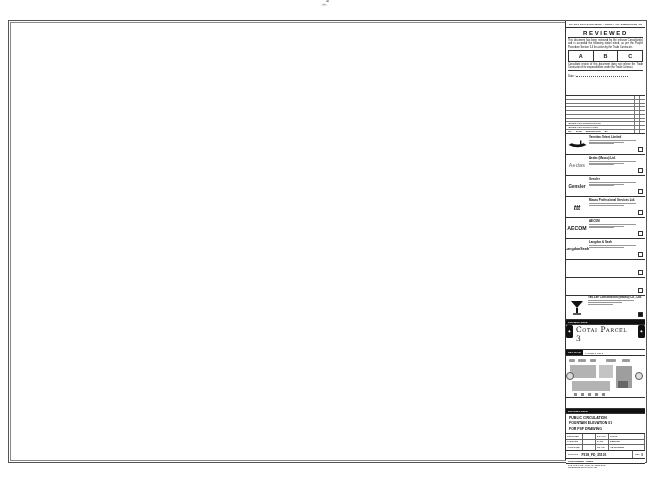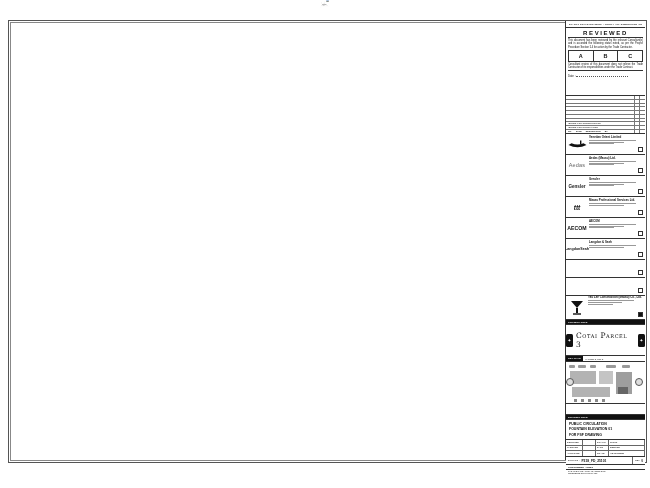--- a/index.html
+++ b/index.html
@@ -47,21 +47,21 @@
   .chk{position:absolute;right:2px;bottom:2px;width:3.5px;height:3.5px;border:.6px solid #333}
   .chk.fill{background:#111}
   .lgA{font-size:5.5px;color:#666;letter-spacing:.2px}
   .lgG{font-size:4.6px;font-weight:bold;color:#222}
   .lgT{font-size:6.5px;font-weight:bold;font-style:italic;color:#111}
   .lgM{font-size:5.2px;font-weight:bold;color:#111}
   .lgL{font-size:3.6px;font-weight:bold;color:#111}
   .empty{height:18px}
   .contr{height:24px;display:flex}
   .strip{height:5px;background:#111;color:#fff;font-size:2.5px;line-height:5px;padding-left:2px;font-weight:bold}
-  .ptitle{height:31px;display:flex;align-items:center;justify-content:center;gap:3px}
+  .ptitle{height:25px;display:flex;justify-content:center;gap:3px}
   .ptitle .txt{font-family:"DejaVu Serif",serif;font-variant:small-caps;font-size:7.5px;letter-spacing:.6px}
   .orn{width:7px;height:13px;background:#111;color:#fff;font-size:4.5px;line-height:13px;text-align:center;border-radius:1.5px;flex:none}
   .kplabel{height:6px;display:flex}
   .kplabel .kl{background:#111;color:#fff;font-size:2.5px;line-height:6px;padding:0 2px;font-weight:bold}
   .kplabel .kr{font-size:2.2px;line-height:6px;padding-left:3px;color:#111}
   .kmap{height:42px;background:#fff}
   .kmap div{position:absolute}
   .spacer{height:11px}
   .dtl{height:5px}
   .dttext{height:20px;padding:2px 3px;font-size:3.5px;font-weight:bold;line-height:1.55}

